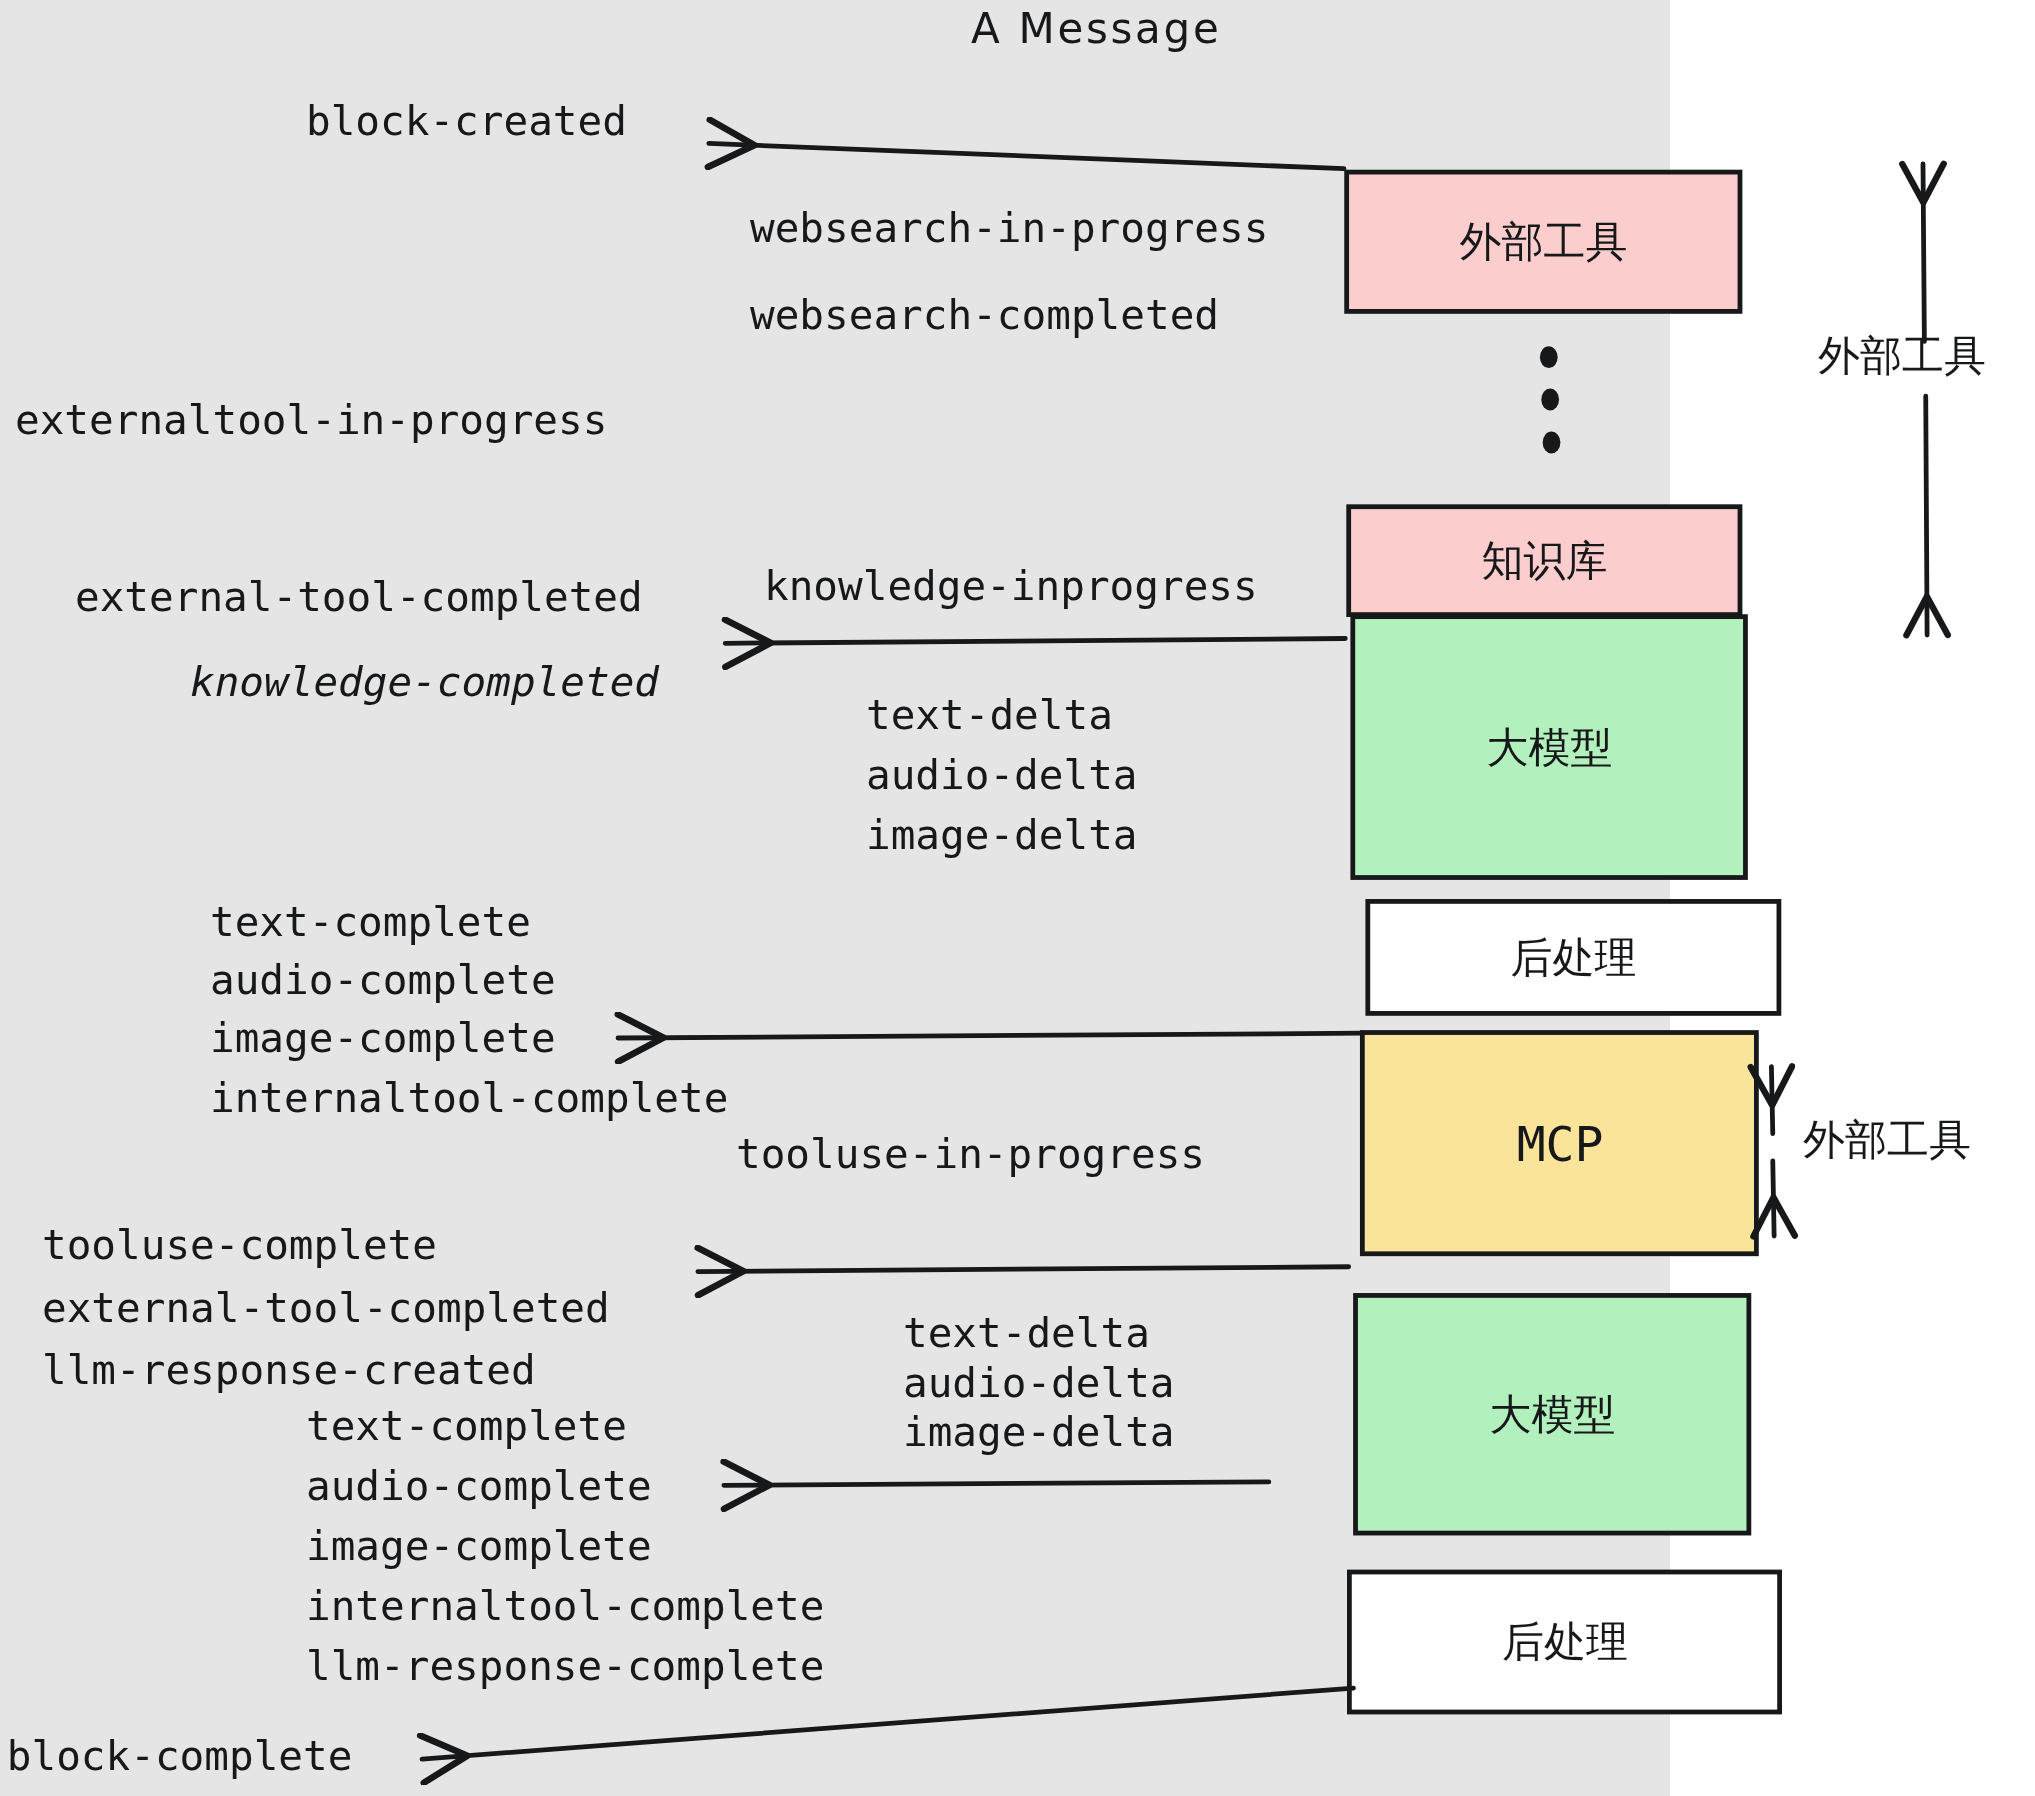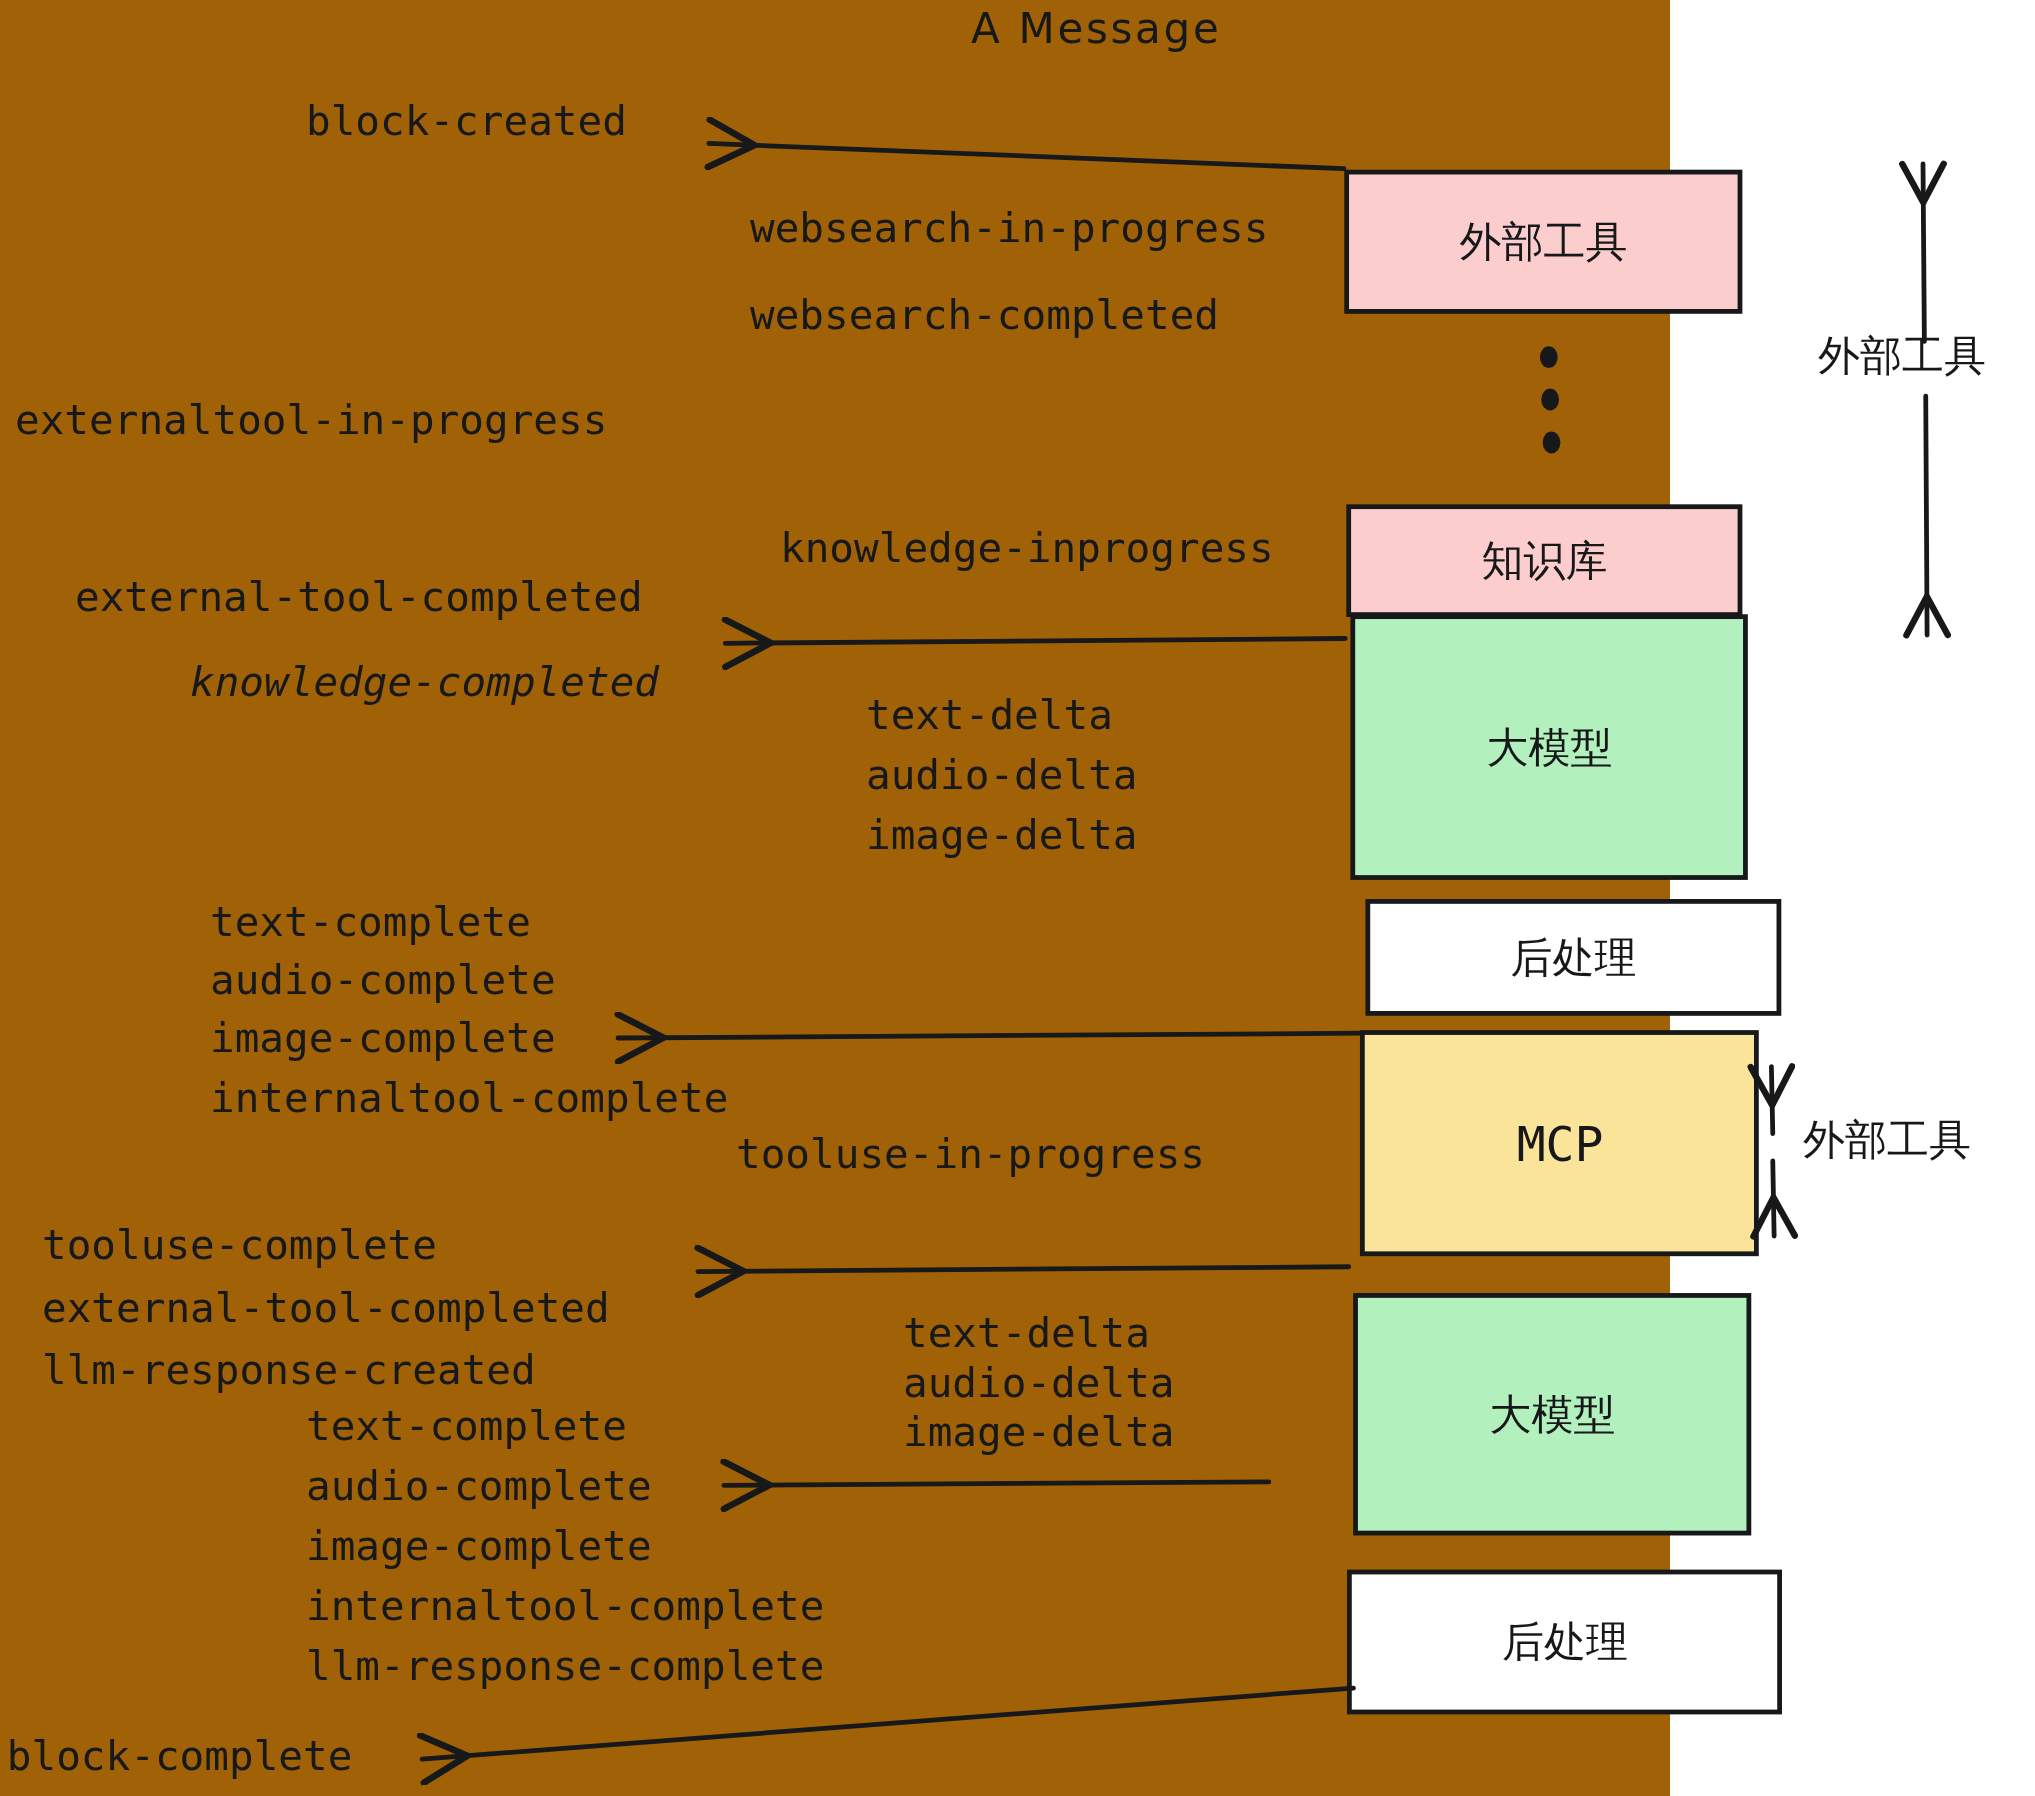--- a/index.html
+++ b/index.html
@@ -10,21 +10,21 @@
   body {
     width: 2035px;
     height: 1796px;
     overflow: hidden;
     font-family: "DejaVu Sans Mono", monospace;
   }
   #stage {
     position: relative;
     width: 1670px;
     height: 1796px;
-    background: #a16207;
+    background: #e5e5e5;
   }
   svg.layer {
     position: absolute;
     top: 0; left: 0;
     width: 2035px;
     height: 1796px;
   }
   .evt {
     position: absolute;
     font-family: "DejaVu Sans Mono", "Liberation Mono", monospace;
@@ -126,21 +126,21 @@
   <div class="boxlabel" style="left:1350px; top:1572px; width:430px; height:140px;">后处理</div>
 
   <div class="sidelabel" style="left:1818px; top:328px;">外部工具</div>
   <div class="sidelabel" style="left:1803px; top:1112px;">外部工具</div>
 
   <div class="evt" style="left:306px;  top:101px;">block-created</div>
   <div class="evt" style="left:750px; top:208px;">websearch-in-progress</div>
   <div class="evt" style="left:15px;   top:400px;">externaltool-in-progress</div>
   <div class="evt" style="left:750px; top:295px;">websearch-completed</div>
 
-  <div class="evt" style="left:764px; top:528px;margin-left:16px;">knowledge-inprogress</div>
+  <div class="evt" style="left:764px; top:566px;">knowledge-inprogress</div>
   <div class="evt" style="left:75px;  top:577px;">external-tool-completed</div>
   <div class="evt" style="left:190px;  top:662px;font-style:italic;">knowledge-completed</div>
 
   <div class="evt" style="left:866px; top:695px;">text-delta</div>
   <div class="evt" style="left:866px; top:755px;">audio-delta</div>
   <div class="evt" style="left:866px; top:815px;">image-delta</div>
 
   <div class="evt" style="left:210px;  top:902px;">text-complete</div>
   <div class="evt" style="left:210px;  top:960px;">audio-complete</div>
   <div class="evt" style="left:210px;  top:1018px;">image-complete</div>

